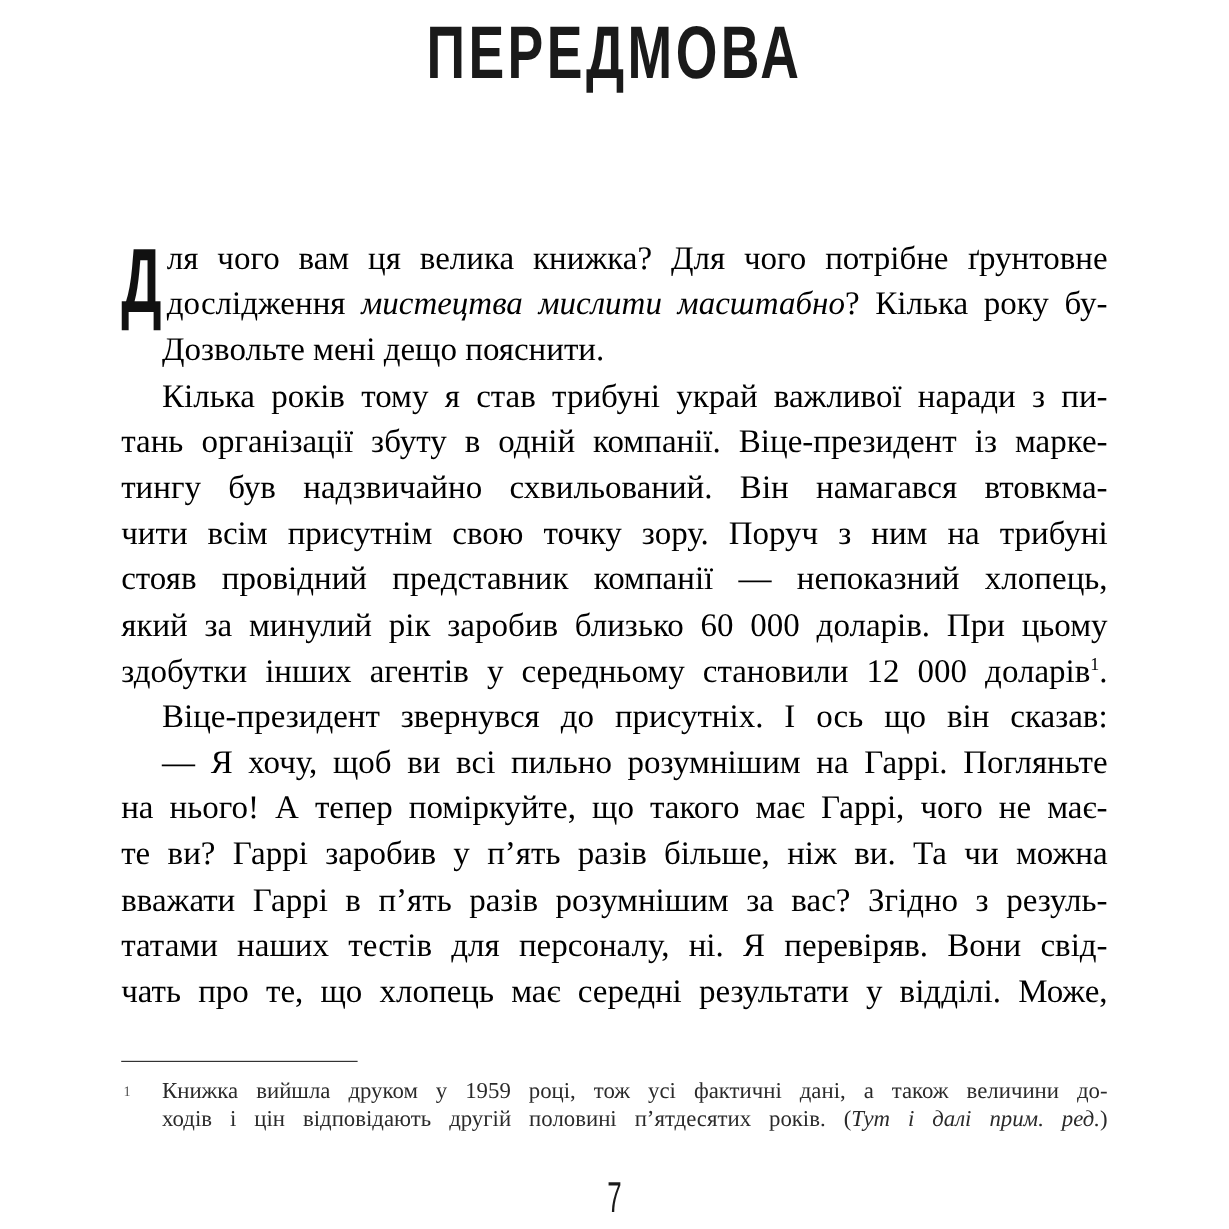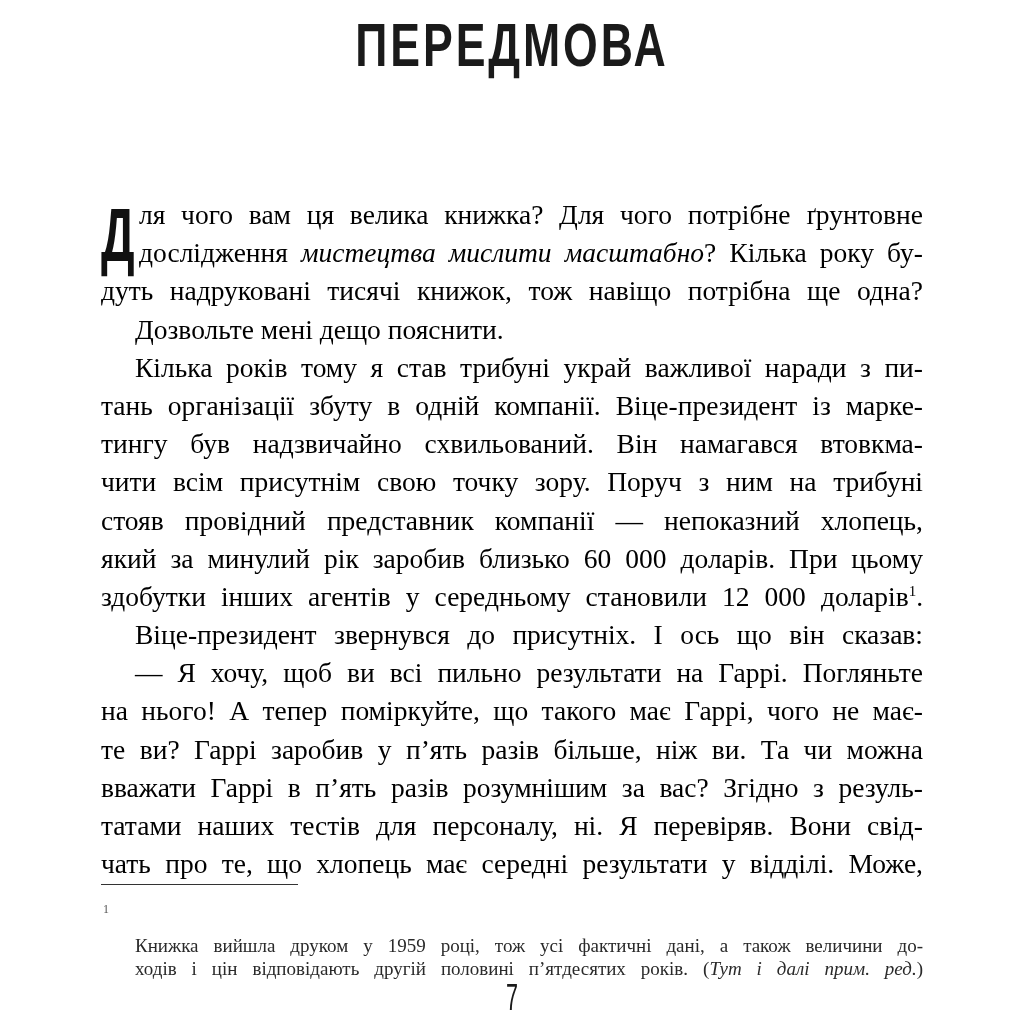--- a/index.html
+++ b/index.html
@@ -94,21 +94,20 @@
     left: 2px;
     top: 4px;
     font-size: 12px;
     color: #555;
   }
   .fn-lines {
     position: absolute;
     left: 34px;
     top: 0;
     width: 788px;
-    margin-top: 36px;
   }
   .fn-line {
     display: block;
     height: 23px;
     line-height: 23px;
     font-size: 19px;
     white-space: nowrap;
     text-align: justify;
     text-align-last: justify;
     color: #2a2a2a;
@@ -133,31 +132,30 @@
 </head>
 <body>
 
 <div class="page-title">ПЕРЕДМОВА</div>
 
 <div class="body-text">
   <span class="drop-cap">Д</span>
 
   <span class="line after-cap"><span>ля чого вам ця велика книжка? Для чого потрібне ґрунтовне</span></span>
   <span class="line after-cap"><span>дослідження </span><em>мистецтва мислити масштабно</em><span>? Кілька року бу-</span></span>
-  <span class="line"><span>дуть надруковані тисячі книжок, тож навіщо потрібна ще одна?</span></span>
   <span class="line indent last"><span>Дозвольте мені дещо пояснити.</span></span>
   <span class="line indent"><span>Кілька років тому я став трибуні украй важливої наради з пи-</span></span>
   <span class="line"><span>тань організації збуту в одній компанії. Віце-президент із марке-</span></span>
   <span class="line"><span>тингу був надзвичайно схвильований. Він намагався втовкма-</span></span>
   <span class="line"><span>чити всім присутнім свою точку зору. Поруч з ним на трибуні</span></span>
   <span class="line"><span>стояв провідний представник компанії — непоказний хлопець,</span></span>
   <span class="line"><span>який за минулий рік заробив близько 60 000 доларів. При цьому</span></span>
   <span class="line"><span>здобутки інших агентів у середньому становили 12 000 доларів</span><sup>1</sup><span>.</span></span>
   <span class="line indent"><span>Віце-президент звернувся до присутніх. І ось що він сказав:</span></span>
-  <span class="line indent"><span>— Я хочу, щоб ви всі пильно результати на Гаррі. Погляньте</span></span>
+  <span class="line indent"><span>— Я хочу, щоб ви всі пильно розумнішим на Гаррі. Погляньте</span></span>
   <span class="line"><span>на нього! А тепер поміркуйте, що такого має Гаррі, чого не має-</span></span>
   <span class="line"><span>те ви? Гаррі заробив у п’ять разів більше, ніж ви. Та чи можна</span></span>
   <span class="line"><span>вважати Гаррі в п’ять разів розумнішим за вас? Згідно з резуль-</span></span>
   <span class="line"><span>татами наших тестів для персоналу, ні. Я перевіряв. Вони свід-</span></span>
   <span class="line"><span>чать про те, що хлопець має середні результати у відділі. Може,</span></span>
 </div>
 
 <div class="footnote-rule"></div>
 
 <div class="footnote">

